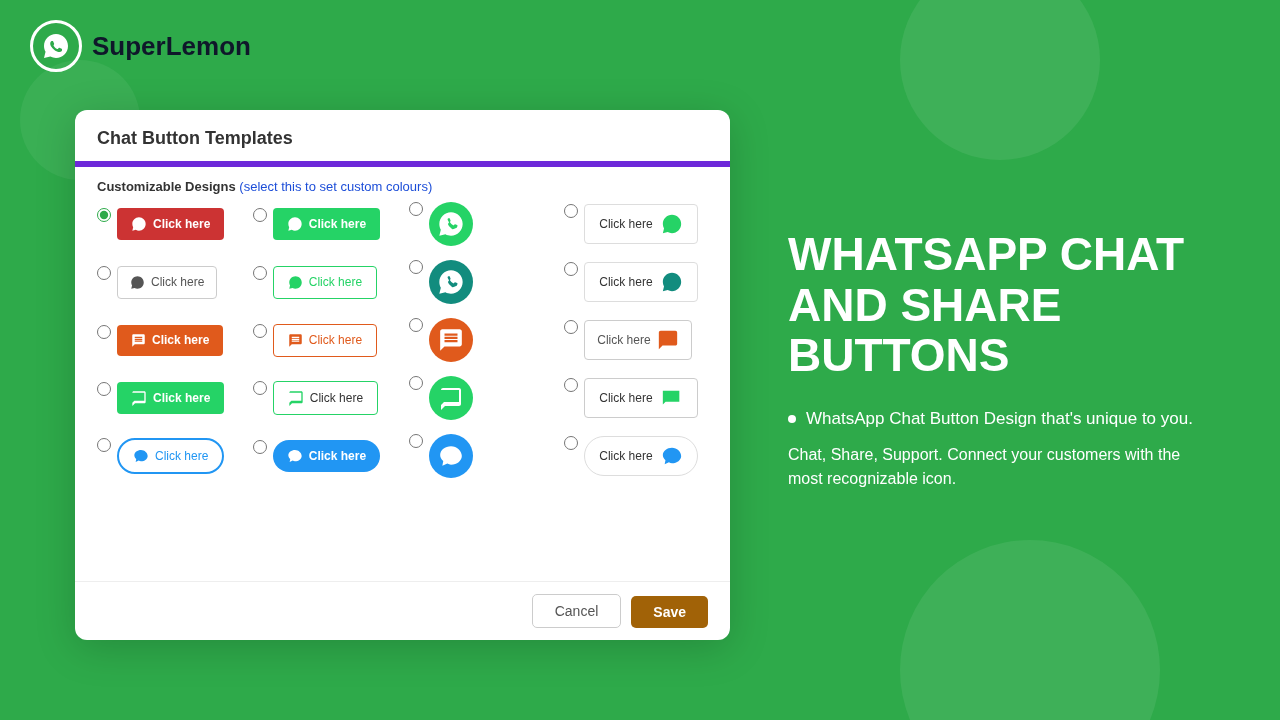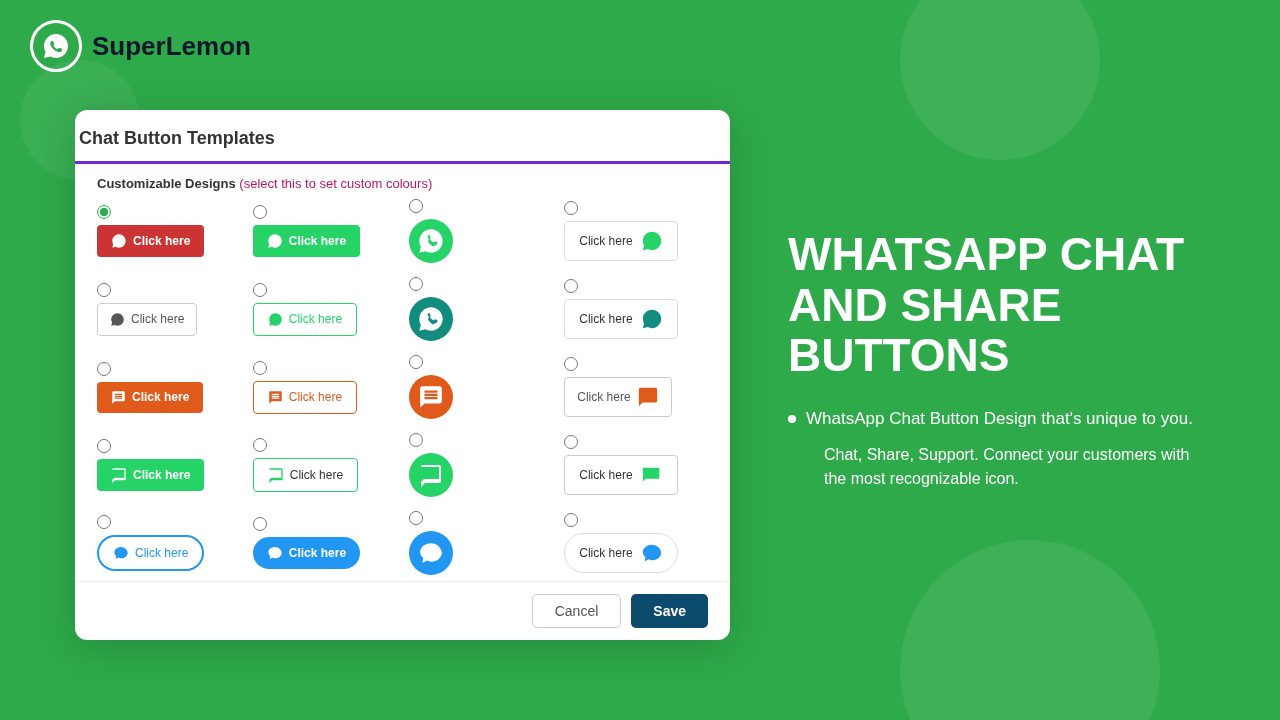--- a/index.html
+++ b/index.html
@@ -77,22 +77,22 @@
       height: 530px;
       background: white;
       border-radius: 12px;
       box-shadow: 0 8px 40px rgba(0,0,0,0.18);
       display: flex;
       flex-direction: column;
       overflow: hidden;
     }
 
     .modal-header {
-      padding: 18px 4px 12px;
-      border-bottom: 3px solid #6d28d9;
+      padding: 18px 22px 12px;
+      border-bottom: 6px solid #6d28d9;
       flex-shrink: 0;
     }
     .modal-title {
       font-size: 18px;
       font-weight: 600;
       color: #333;
     }
 
     .modal-body {
       flex: 1;
@@ -106,21 +106,21 @@
       font-size: 13px;
       color: #333;
       flex-shrink: 0;
     }
     .customizable-label span {
       font-weight: 700;
     }
     .customizable-label em {
       font-weight: 400;
       font-style: normal;
-      color: #be185d;
+      color: #1d4ed8;
     }
 
     .scroll-area {
       flex: 1;
       overflow-y: auto;
       padding: 0 22px 10px;
       position: relative;
     }
 
     
@@ -140,21 +140,21 @@
     .template-row {
       display: grid;
       grid-template-columns: repeat(4, 1fr);
       gap: 12px;
       margin-bottom: 14px;
       align-items: center;
     }
 
     .template-cell {
       display: flex;
-      flex-direction: column;
+      flex-direction: row;
       align-items: flex-start;
       gap: 6px;
     }
 
     .radio-row {
       display: flex;
       align-items: center;
       gap: 6px;
     }
 
@@ -394,33 +394,34 @@
     }
 
     
     .modal-footer {
       padding: 12px 22px;
       border-top: 1px solid #eee;
       display: flex;
       justify-content: flex-end;
       gap: 10px;
       flex-shrink: 0;
+      align-items: flex-end;
     }
 
     .btn-cancel {
       background: white;
       color: #555;
       border: 1px solid #ccc;
       border-radius: 5px;
       padding: 8px 22px;
       font-size: 14px;
       cursor: pointer;
     }
     .btn-save {
-      background: #0c4a6e;
+      background: #a16207;
       color: white;
       border: none;
       border-radius: 5px;
       padding: 8px 22px;
       font-size: 14px;
       font-weight: 600;
       cursor: pointer;
     }
 
     
@@ -459,21 +460,20 @@
       background: white;
       border-radius: 50%;
       margin-top: 6px;
       flex-shrink: 0;
     }
 
     .right-desc {
       color: white;
       font-size: 16px;
       line-height: 1.5;
-      margin-left: 36px;
     }
   </style>
 </head>
 <body>
 
 <div class="bg-circle-1"></div>
 <div class="bg-circle-2"></div>
 <div class="bg-circle-3"></div>
 
 <div class="header">

